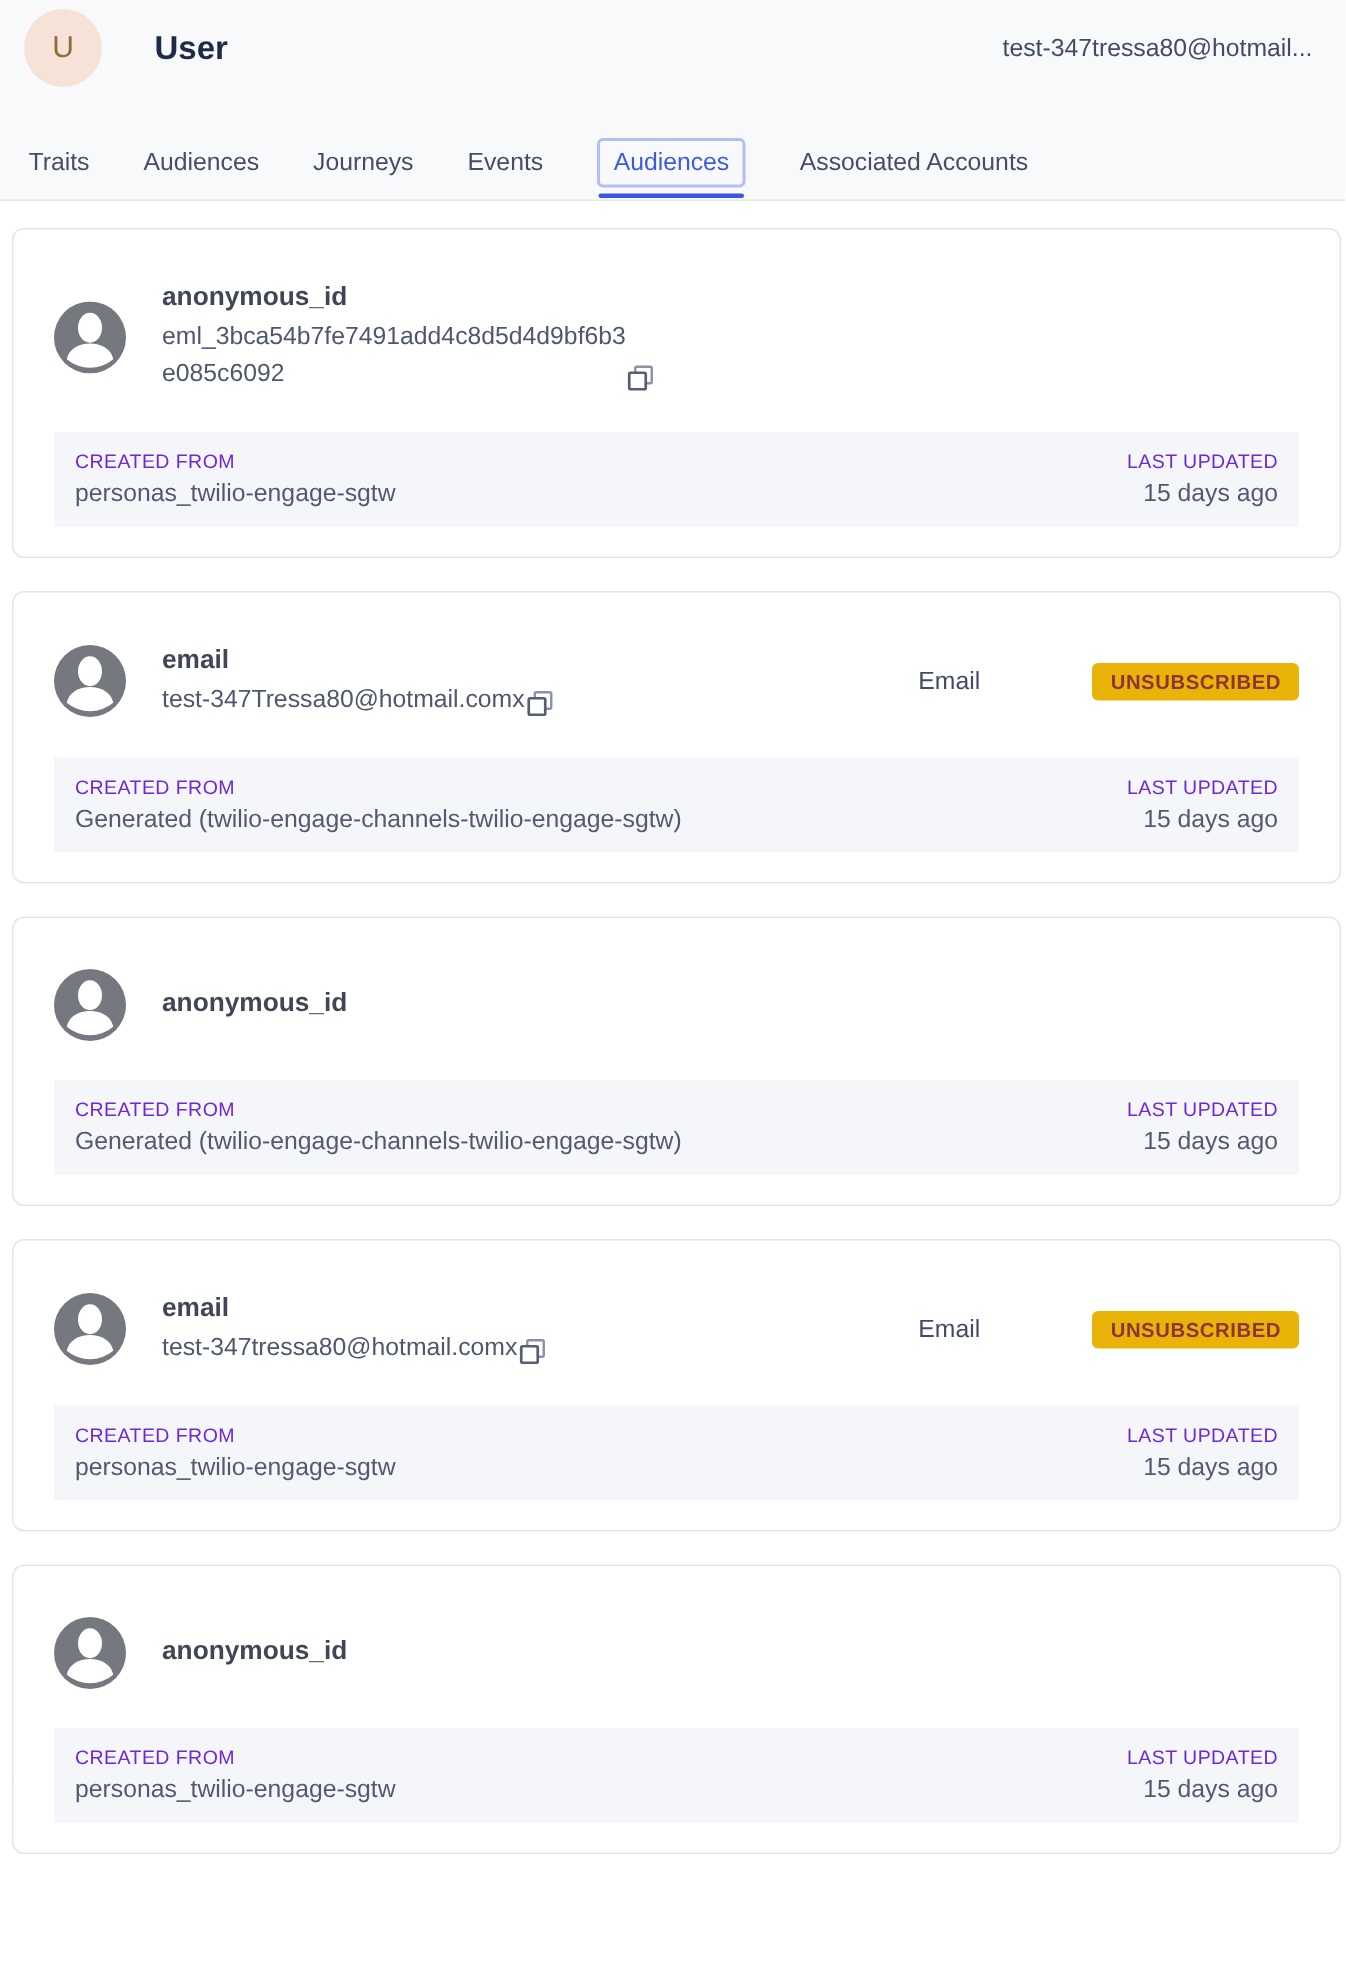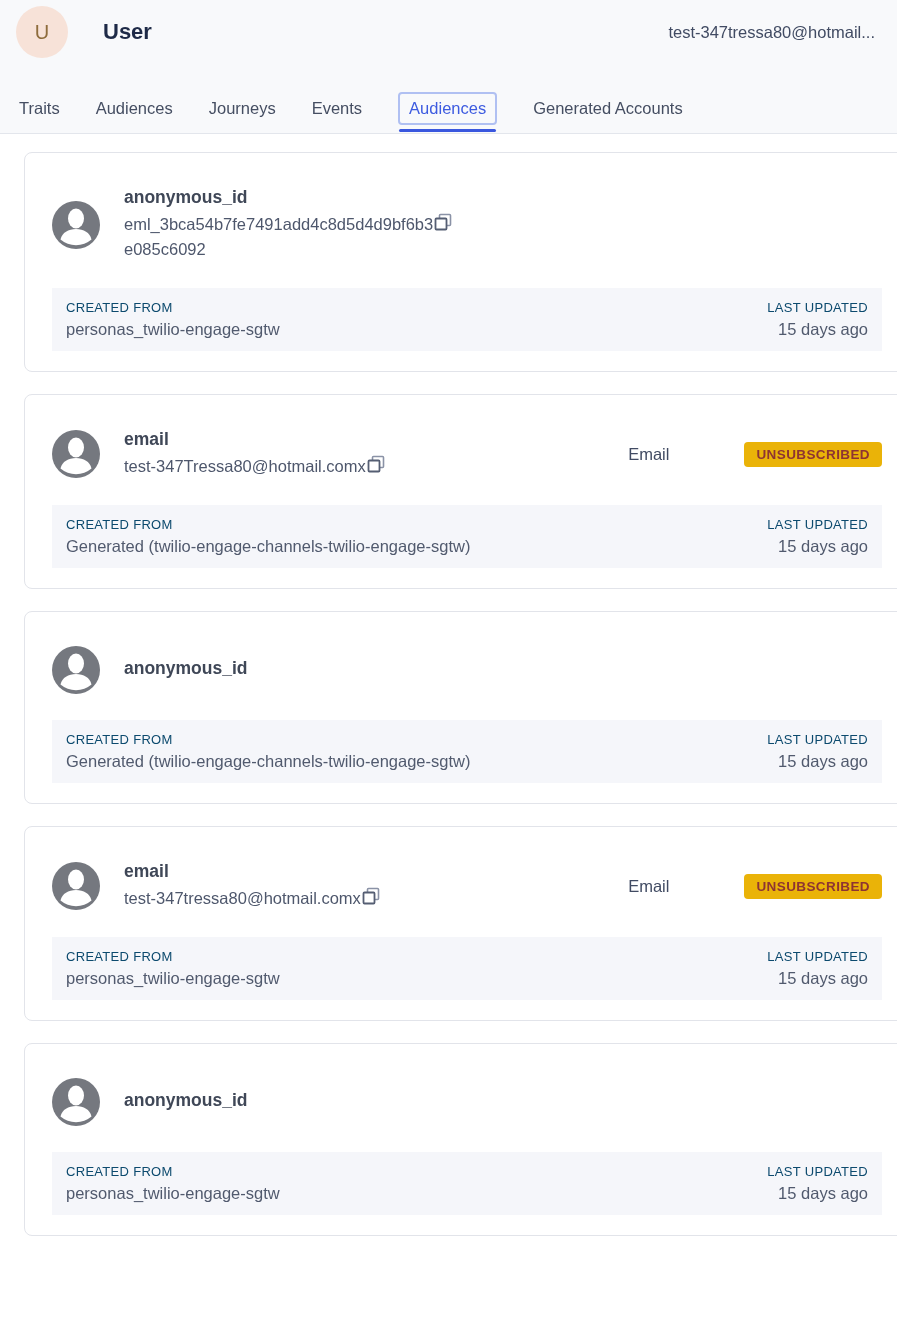--- a/index.html
+++ b/index.html
@@ -17,57 +17,57 @@
 
   .tabs { display: flex; align-items: center; gap: 36px; padding-left: 19px; margin-top: 34px; }
   .tab { font-size: 16.5px; color: #454E62; cursor: pointer; background: none; border: none;
     font-family: inherit; line-height: 19px; }
   .tab--active { color: #3D5BE0; border: 2px solid #B0C0F2; border-radius: 4px;
     padding: 5px 9px; position: relative; background: transparent; }
   .tab--active::after { content: ""; position: absolute; left: -1px; right: -1px;
     bottom: -9px; height: 3px; background: #3A57DE; border-radius: 2px; }
 
   
-  .main { padding: 18px 0 0 24px; }
+  .main { padding: 18px 0 0 8px; }
   .card { width: 886px; background: #fff; border: 1px solid #E2E4EA; border-radius: 8px;
     margin-bottom: 22px; }
   .card-top { display: flex; align-items: center; padding: 34px 27px 0 27px; }
   .card-avatar { width: 48px; height: 48px; margin-right: 24px; flex-shrink: 0; }
   .id-title { font-size: 17.5px; font-weight: 700; color: #3F4757; margin-bottom: 4px; }
-  .id-value-row { display: flex; align-items: flex-start; }
+  .id-value-row { display: flex; align-items: flex-end; }
   .id-value { font-size: 16.5px; color: #4E576C; line-height: 25px;
     white-space: pre-line; word-break: break-all; }
   .copy-btn { background: none; border: none; padding: 0; cursor: pointer;
     width: 20px; height: 20px; flex-shrink: 0; display: inline-flex; }
   .channel-label { margin-left: auto; font-size: 16.5px; color: #414B63; }
   .badge { margin-left: 75px; background: #eab308; color: #8E3432; font-size: 13.5px;
     font-weight: 700; letter-spacing: 0.4px; padding: 5px 12px; border-radius: 4px;
     white-space: nowrap; }
   .card-footer { margin: 26px 27px 20px 27px; background: #F5F6FA;
     display: flex; justify-content: space-between; padding: 12px 14px; }
   .footer-col-right { text-align: right; }
-  .f-label { font-size: 13px; color: #0c4a6e; letter-spacing: 0.3px; margin-bottom: 5px; }
+  .f-label { font-size: 13px; color: #6d28d9; letter-spacing: 0.3px; margin-bottom: 5px; }
   .f-value { font-size: 16.5px; color: #515A6E; }
 </style>
 </head>
 <body>
 
 <header class="app-header">
   <div class="header-top">
     <div class="avatar">U</div>
     <h1 class="page-title">User</h1>
     <span class="header-email">test-347tressa80@hotmail...</span>
   </div>
   <nav class="tabs">
     <button class="tab">Traits</button>
     <button class="tab">Audiences</button>
     <button class="tab">Journeys</button>
     <button class="tab">Events</button>
     <button class="tab tab--active">Audiences</button>
-    <button class="tab">Generated Accounts</button>
+    <button class="tab">Associated Accounts</button>
   </nav>
 </header>
 
 <main class="main">
 
   <section class="card">
     <div class="card-top">
       <svg class="card-avatar" viewBox="0 0 48 48">
         <circle cx="24" cy="24" r="24" fill="#75787F"></circle>
         <ellipse cx="24" cy="17.5" rx="8" ry="10" fill="#fff"></ellipse>

